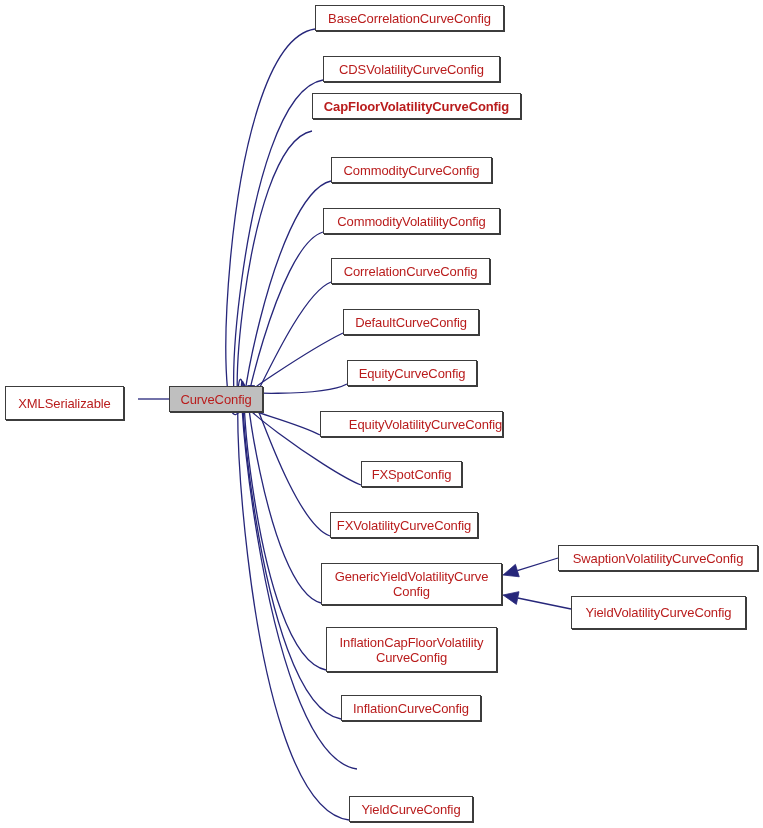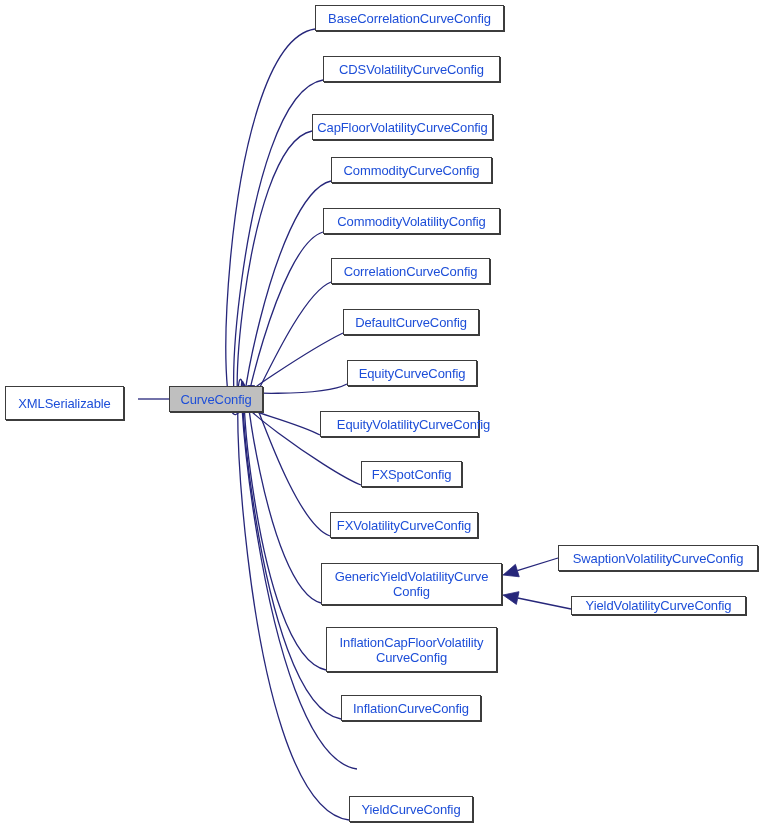--- a/index.html
+++ b/index.html
@@ -23,21 +23,21 @@
     top: 0;
     width: 763px;
     height: 828px;
     pointer-events: none;
   }
   .node {
     position: absolute;
     box-sizing: border-box;
     border: 1px solid #3c3c3c;
     background: #ffffff;
-    color: #1d4ed8;
+    color: #b91c1c;
     font-size: 13px;
     line-height: 15px;
     text-align: center;
     display: flex;
     align-items: center;
     justify-content: center;
     white-space: pre-line;
     letter-spacing: -0.1px;
     box-shadow: 1px 1px 0 0 #3c3c3c;
     z-index: 3;
@@ -87,30 +87,30 @@
       <polygon points="247.65,413.00 239.62,400.05 251.49,398.26" fill="#26267a" stroke="#26267a" stroke-width="0.8"></polygon>
       <path d="M 558 558 L 517.3 570.6" fill="none" stroke="#26267a" stroke-width="1.3"></path>
       <polygon points="503.00,575.00 515.41,564.36 519.25,576.78" fill="#26267a" stroke="#26267a" stroke-width="0.8"></polygon>
       <path d="M 571 609 L 517.7 598.0" fill="none" stroke="#26267a" stroke-width="1.3"></path>
       <polygon points="503.00,595.00 519.00,591.66 516.38,604.39" fill="#26267a" stroke="#26267a" stroke-width="0.8"></polygon>
     </svg>
 <div class="node" style="left: 5px; top: 386px; width: 119px; height: 34px;"><span>XMLSerializable</span></div>
     <div class="node root" style="left: 169px; top: 386px; width: 94px; height: 26px;"><span>CurveConfig</span></div>
     <div class="node" style="left: 315px; top: 5px; width: 189px; height: 26px;"><span>BaseCorrelationCurveConfig</span></div>
     <div class="node" style="left: 323px; top: 56px; width: 177px; height: 26px;"><span>CDSVolatilityCurveConfig</span></div>
-    <div class="node" style="left: 312px; top: 114px; width: 181px; height: 26px;"><span>CapFloorVolatilityCurveConfig</span></div>
+    <div class="node" style="left: 312px; top: 93px; width: 209px; height: 26px; font-weight: bold;"><span>CapFloorVolatilityCurveConfig</span></div>
     <div class="node" style="left: 331px; top: 157px; width: 161px; height: 26px;"><span>CommodityCurveConfig</span></div>
     <div class="node" style="left: 323px; top: 208px; width: 177px; height: 26px;"><span>CommodityVolatilityConfig</span></div>
     <div class="node" style="left: 331px; top: 258px; width: 159px; height: 26px;"><span>CorrelationCurveConfig</span></div>
     <div class="node" style="left: 343px; top: 309px; width: 136px; height: 26px;"><span>DefaultCurveConfig</span></div>
     <div class="node" style="left: 347px; top: 360px; width: 130px; height: 26px;"><span>EquityCurveConfig</span></div>
-    <div class="node" style="left: 320px; top: 411px; width: 159px; height: 26px; padding-left: 28px;"><span>EquityVolatilityCurveConfig</span></div>
+    <div class="node" style="left: 320px; top: 411px; width: 183px; height: 26px; padding-left: 28px;"><span>EquityVolatilityCurveConfig</span></div>
     <div class="node" style="left: 361px; top: 461px; width: 101px; height: 26px;"><span>FXSpotConfig</span></div>
     <div class="node" style="left: 330px; top: 512px; width: 148px; height: 26px;"><span>FXVolatilityCurveConfig</span></div>
     <div class="node" style="left: 321px; top: 563px; width: 181px; height: 42px;"><span>GenericYieldVolatilityCurve
 Config</span></div>
     <div class="node" style="left: 326px; top: 627px; width: 171px; height: 45px;"><span>InflationCapFloorVolatility
 CurveConfig</span></div>
     <div class="node" style="left: 341px; top: 695px; width: 140px; height: 26px;"><span>InflationCurveConfig</span></div>
     <div class="node" style="left: 349px; top: 796px; width: 124px; height: 26px;"><span>YieldCurveConfig</span></div>
     <div class="node" style="left: 558px; top: 545px; width: 200px; height: 26px;"><span>SwaptionVolatilityCurveConfig</span></div>
-    <div class="node" style="left: 571px; top: 596px; width: 175px; height: 19px;"><span>YieldVolatilityCurveConfig</span></div>
+    <div class="node" style="left: 571px; top: 596px; width: 175px; height: 33px;"><span>YieldVolatilityCurveConfig</span></div>
   </div>
 
 </body></html>

